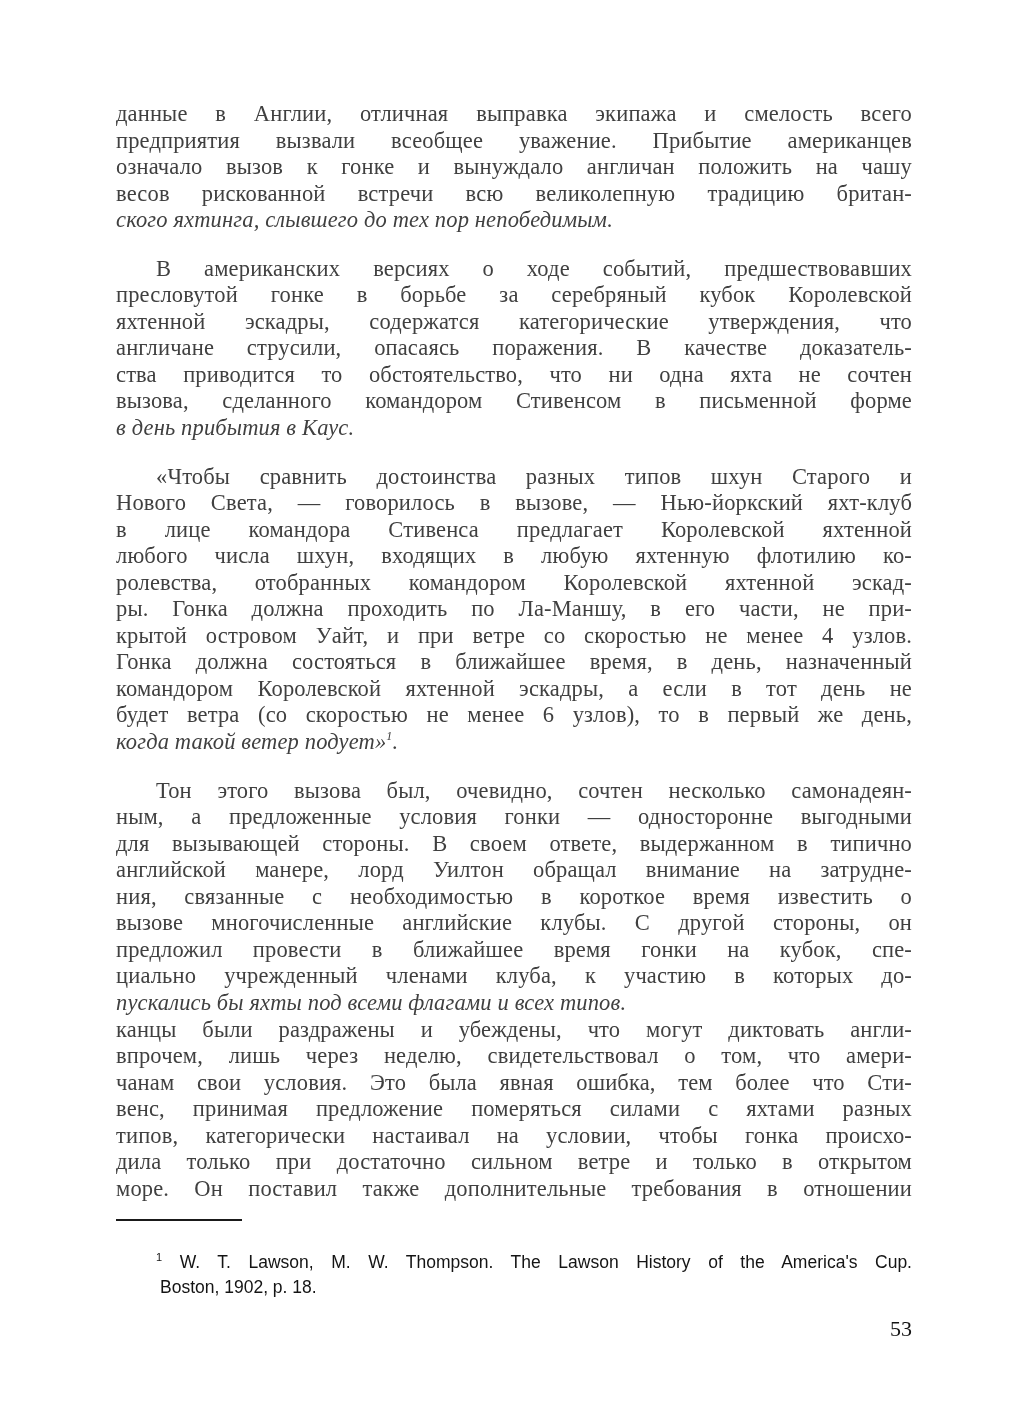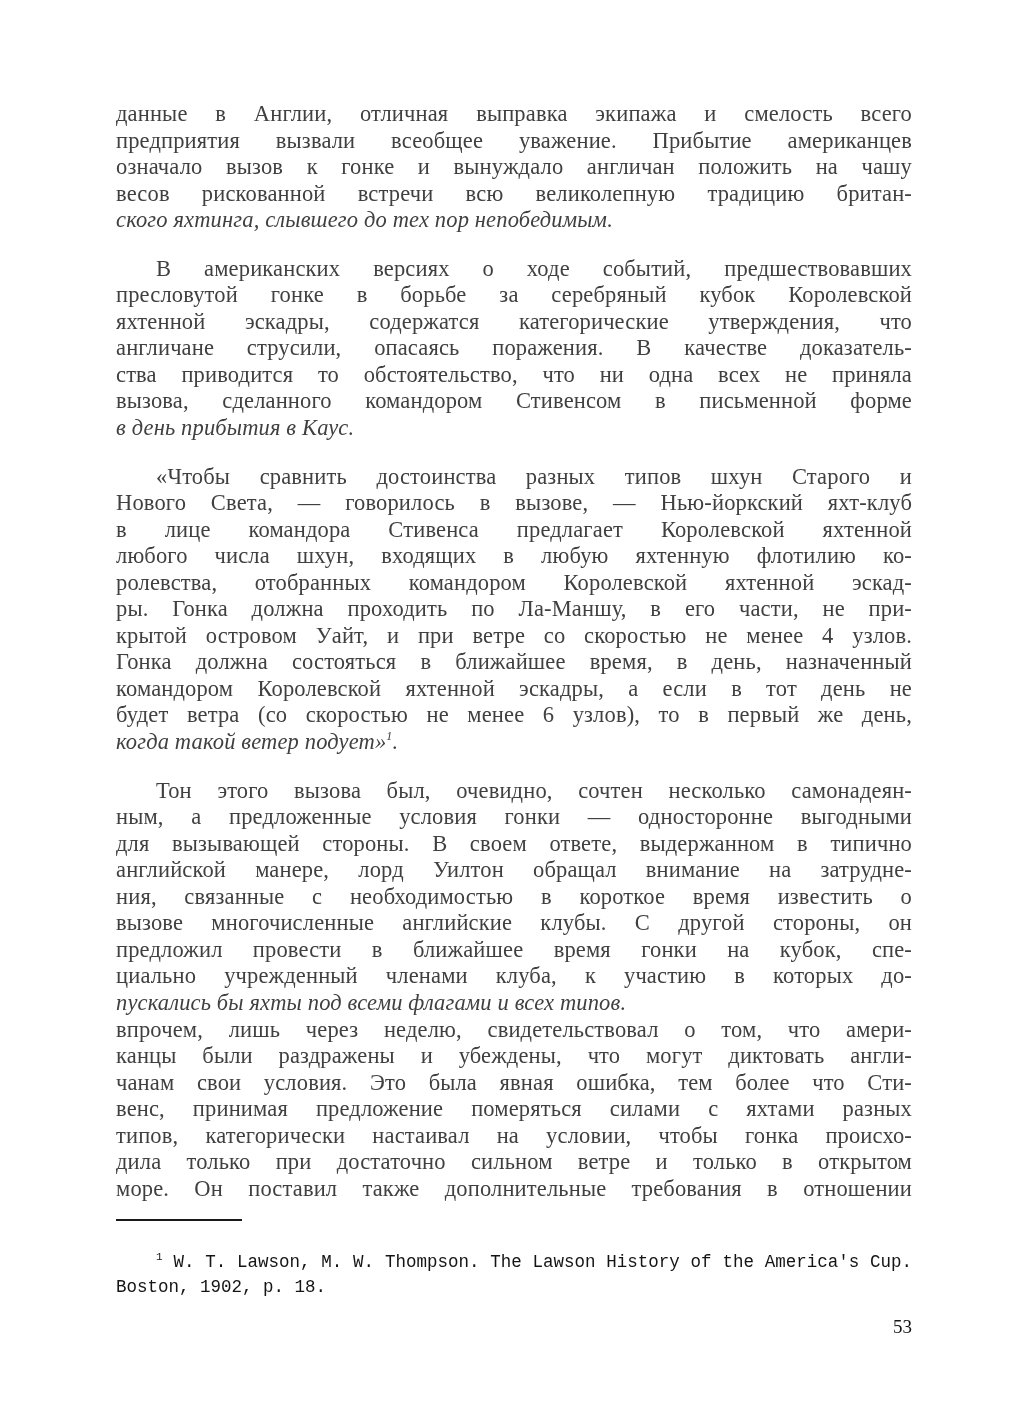--- a/index.html
+++ b/index.html
@@ -17,53 +17,53 @@
     }
     .line.last { text-align-last: left; font-style: italic; }
     .line.indent { padding-left: 40px; margin-top: 22px; }
     .para { margin: 0; }
     sup { font-size: 12px; vertical-align: 9px; line-height: 0; }
     .rule {
       position: absolute; left: 116px; top: 1219px; width: 126px; height: 2px; background: #1a1a1a;
     }
     .footnote {
       position: absolute; left: 116px; top: 1250px; width: 796px;
-      font-family: Liberation Mono, monospace; color: #141414;
+      font-family: Liberation Sans, sans-serif; color: #141414;
     }
     .fn-line {
       display: block; height: 25px; line-height: 25px; font-size: 17.5px; white-space: nowrap;
       text-align: justify; text-align-last: justify;
     }
     .fn-line.indent { padding-left: 40px; }
-    .fn-line.last { text-align-last: left; }
+    .fn-line.last { text-align-last: left; margin-left: 44px; }
     .fn-line sup { font-size: 11px; vertical-align: 7px; }
     .page-number {
       position: absolute; left: 860px; top: 1316px; width: 52px; text-align: right;
-      font-family: "Liberation Serif", "DejaVu Serif", serif; font-size: 19px; color: #141414;
+      font-family: "Liberation Serif", "DejaVu Serif", serif; font-size: 22px; color: #141414;
     }
   </style>
 </head>
 <body>
 
 <div class="page">
 
   <div class="para">
     <span class="line">данные в Англии, отличная выправка экипажа и смелость всего</span>
     <span class="line">предприятия вызвали всеобщее уважение. Прибытие американцев</span>
     <span class="line">означало вызов к гонке и вынуждало англичан положить на чашу</span>
     <span class="line">весов рискованной встречи всю великолепную традицию британ-</span>
     <span class="line last">ского яхтинга, слывшего до тех пор непобедимым.</span>
   </div>
 
   <div class="para">
     <span class="line indent">В американских версиях о ходе событий, предшествовавших</span>
     <span class="line">пресловутой гонке в борьбе за серебряный кубок Королевской</span>
     <span class="line">яхтенной эскадры, содержатся категорические утверждения, что</span>
     <span class="line">англичане струсили, опасаясь поражения. В качестве доказатель-</span>
-    <span class="line">ства приводится то обстоятельство, что ни одна всех не приняла</span>
+    <span class="line">ства приводится то обстоятельство, что ни одна яхта не сочтен</span>
     <span class="line">вызова, сделанного командором Стивенсом в письменной форме</span>
     <span class="line last">в день прибытия в Каус.</span>
   </div>
 
   <div class="para">
     <span class="line indent">«Чтобы сравнить достоинства разных типов шхун Старого и</span>
     <span class="line">Нового Света, — говорилось в вызове, — Нью-йоркский яхт-клуб</span>
     <span class="line">в лице командора Стивенса предлагает Королевской яхтенной</span>
     <span class="line">любого числа шхун, входящих в любую яхтенную флотилию ко-</span>
     <span class="line">ролевства, отобранных командором Королевской яхтенной эскад-</span>
@@ -81,22 +81,22 @@
     <span class="line">для вызывающей стороны. В своем ответе, выдержанном в типично</span>
     <span class="line">английской манере, лорд Уилтон обращал внимание на затрудне-</span>
     <span class="line">ния, связанные с необходимостью в короткое время известить о</span>
     <span class="line">вызове многочисленные английские клубы. С другой стороны, он</span>
     <span class="line">предложил провести в ближайшее время гонки на кубок, спе-</span>
     <span class="line">циально учрежденный членами клуба, к участию в которых до-</span>
     <span class="line last">пускались бы яхты под всеми флагами и всех типов.</span>
   </div>
 
   <div class="para">
+    <span class="line">канцы были раздражены и убеждены, что могут диктовать англи-</span>
     <span class="line">впрочем, лишь через неделю, свидетельствовал о том, что амери-</span>
-    <span class="line">канцы были раздражены и убеждены, что могут диктовать англи-</span>
     <span class="line">чанам свои условия. Это была явная ошибка, тем более что Сти-</span>
     <span class="line">венс, принимая предложение померяться силами с яхтами разных</span>
     <span class="line">типов, категорически настаивал на условии, чтобы гонка происхо-</span>
     <span class="line">дила только при достаточно сильном ветре и только в открытом</span>
     <span class="line">море. Он поставил также дополнительные требования в отношении</span>
   </div>
 </div>
 
 <div class="rule"></div>
 

